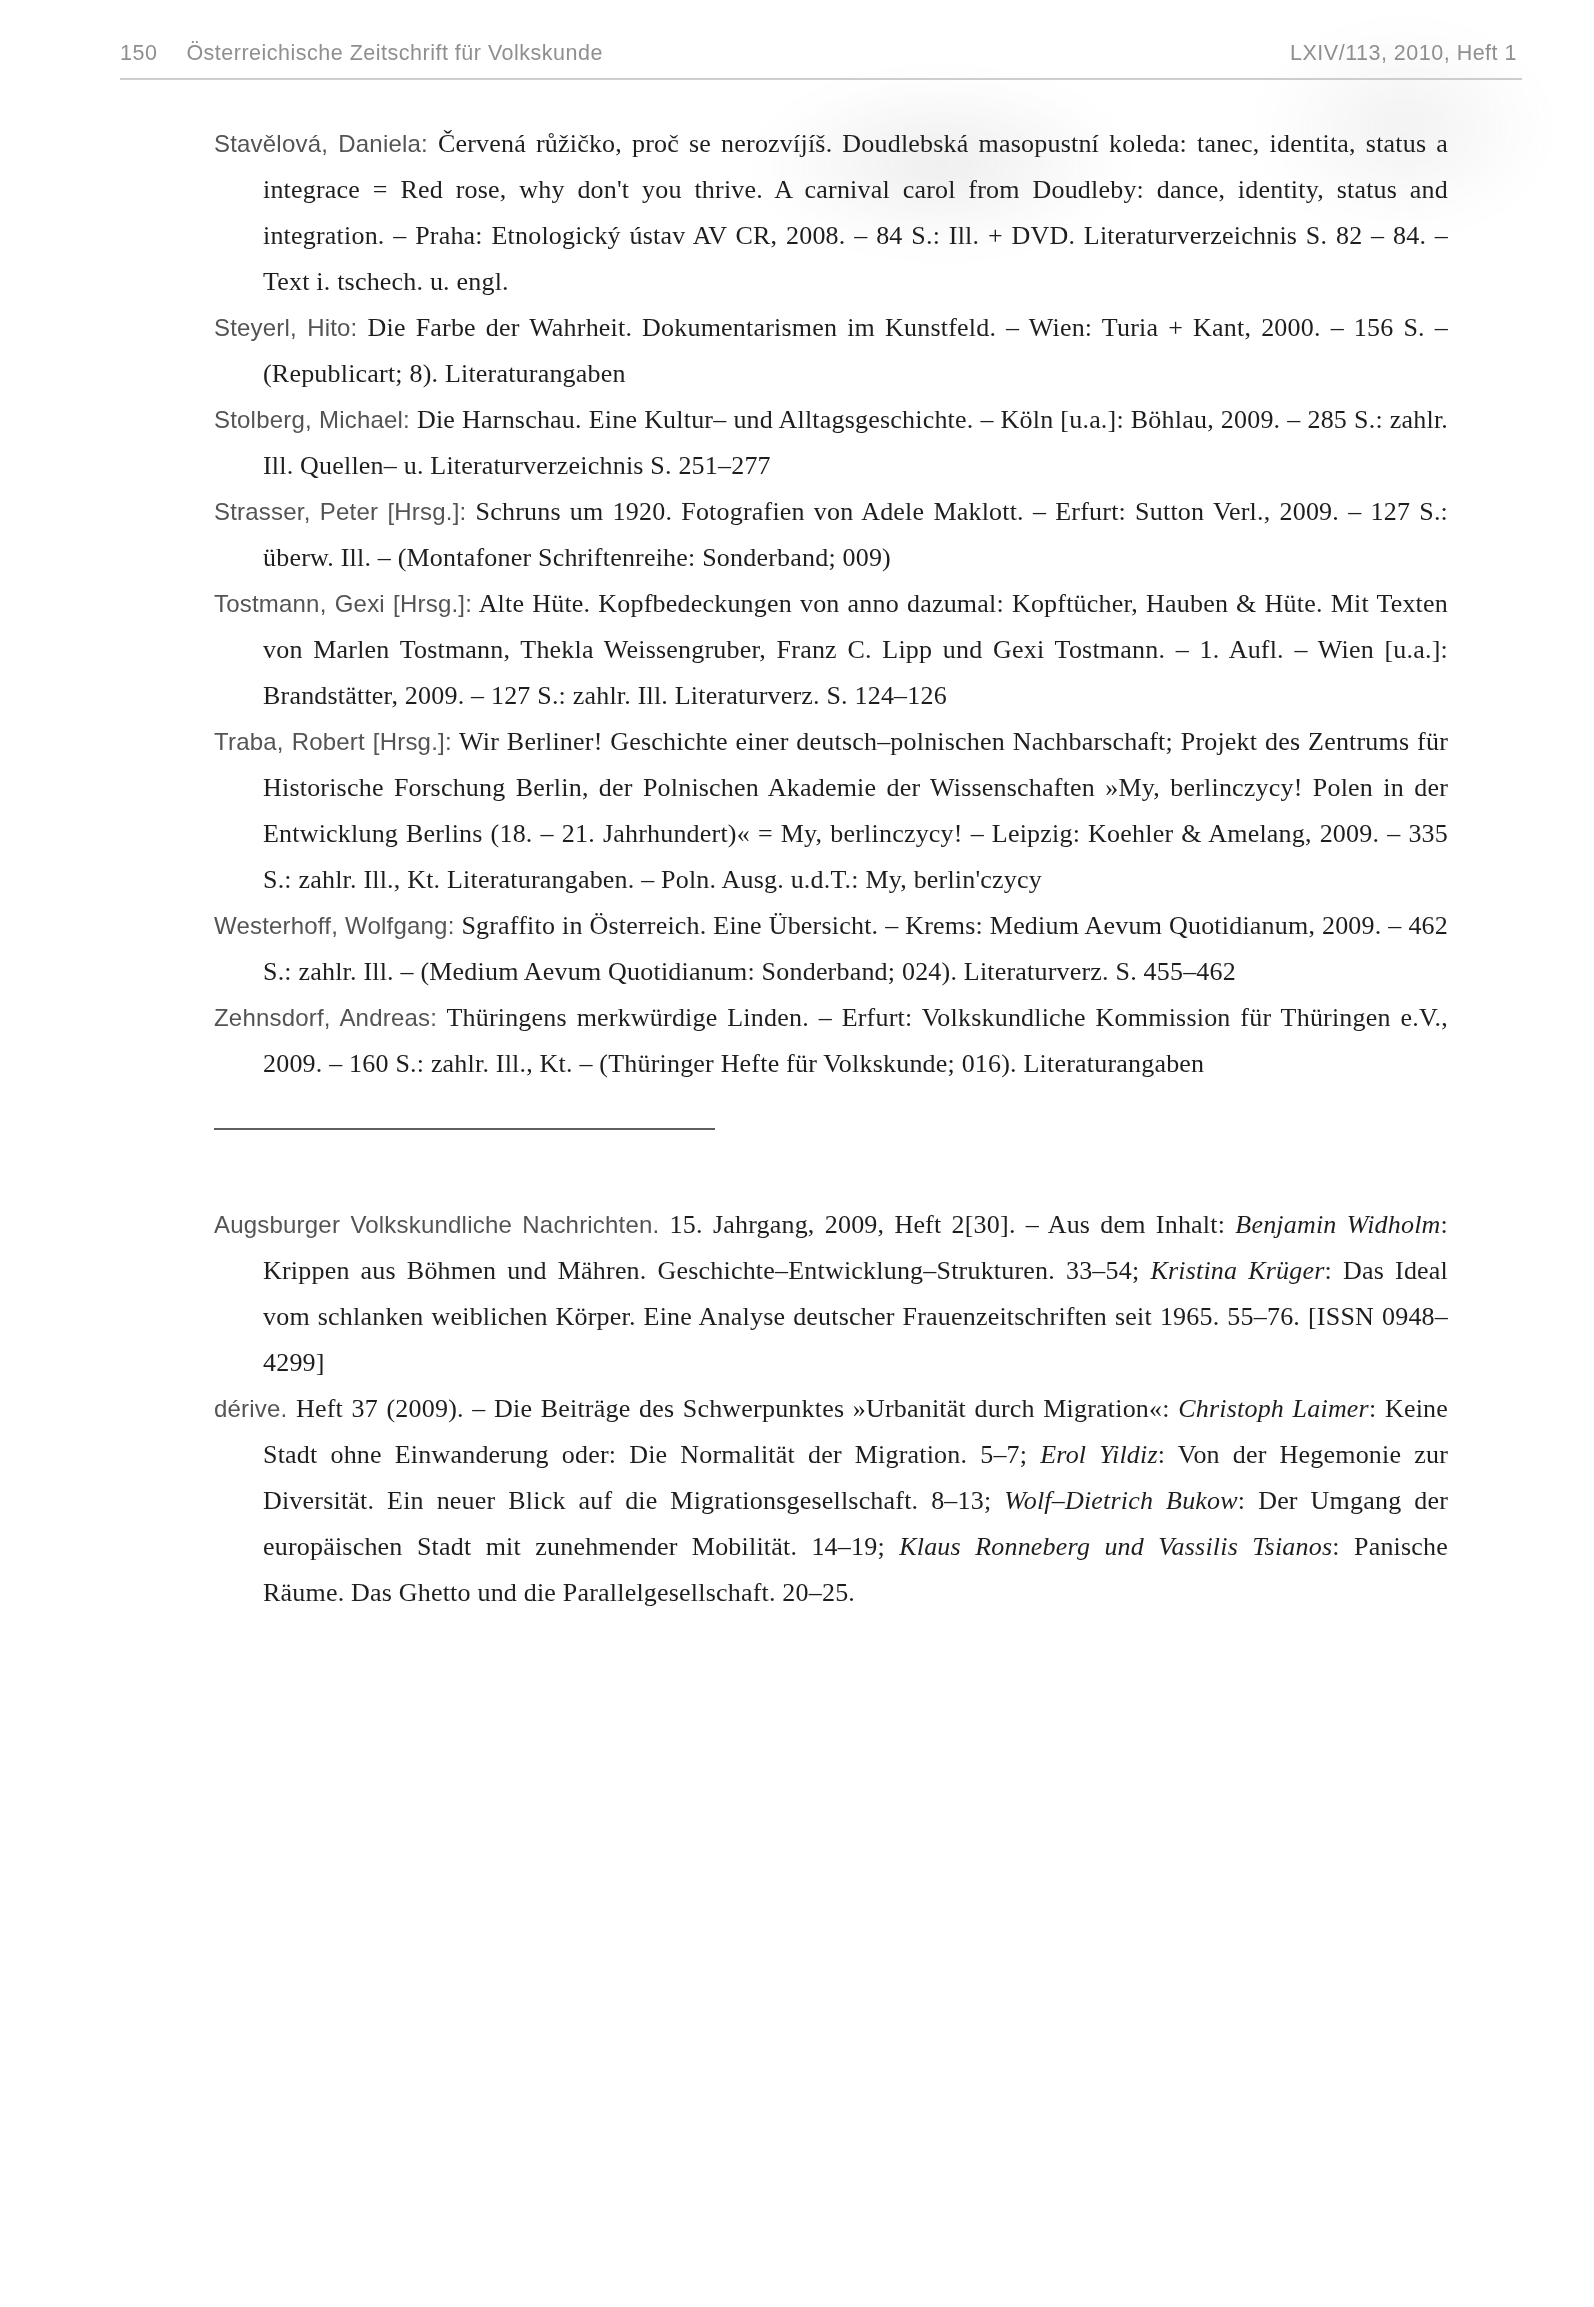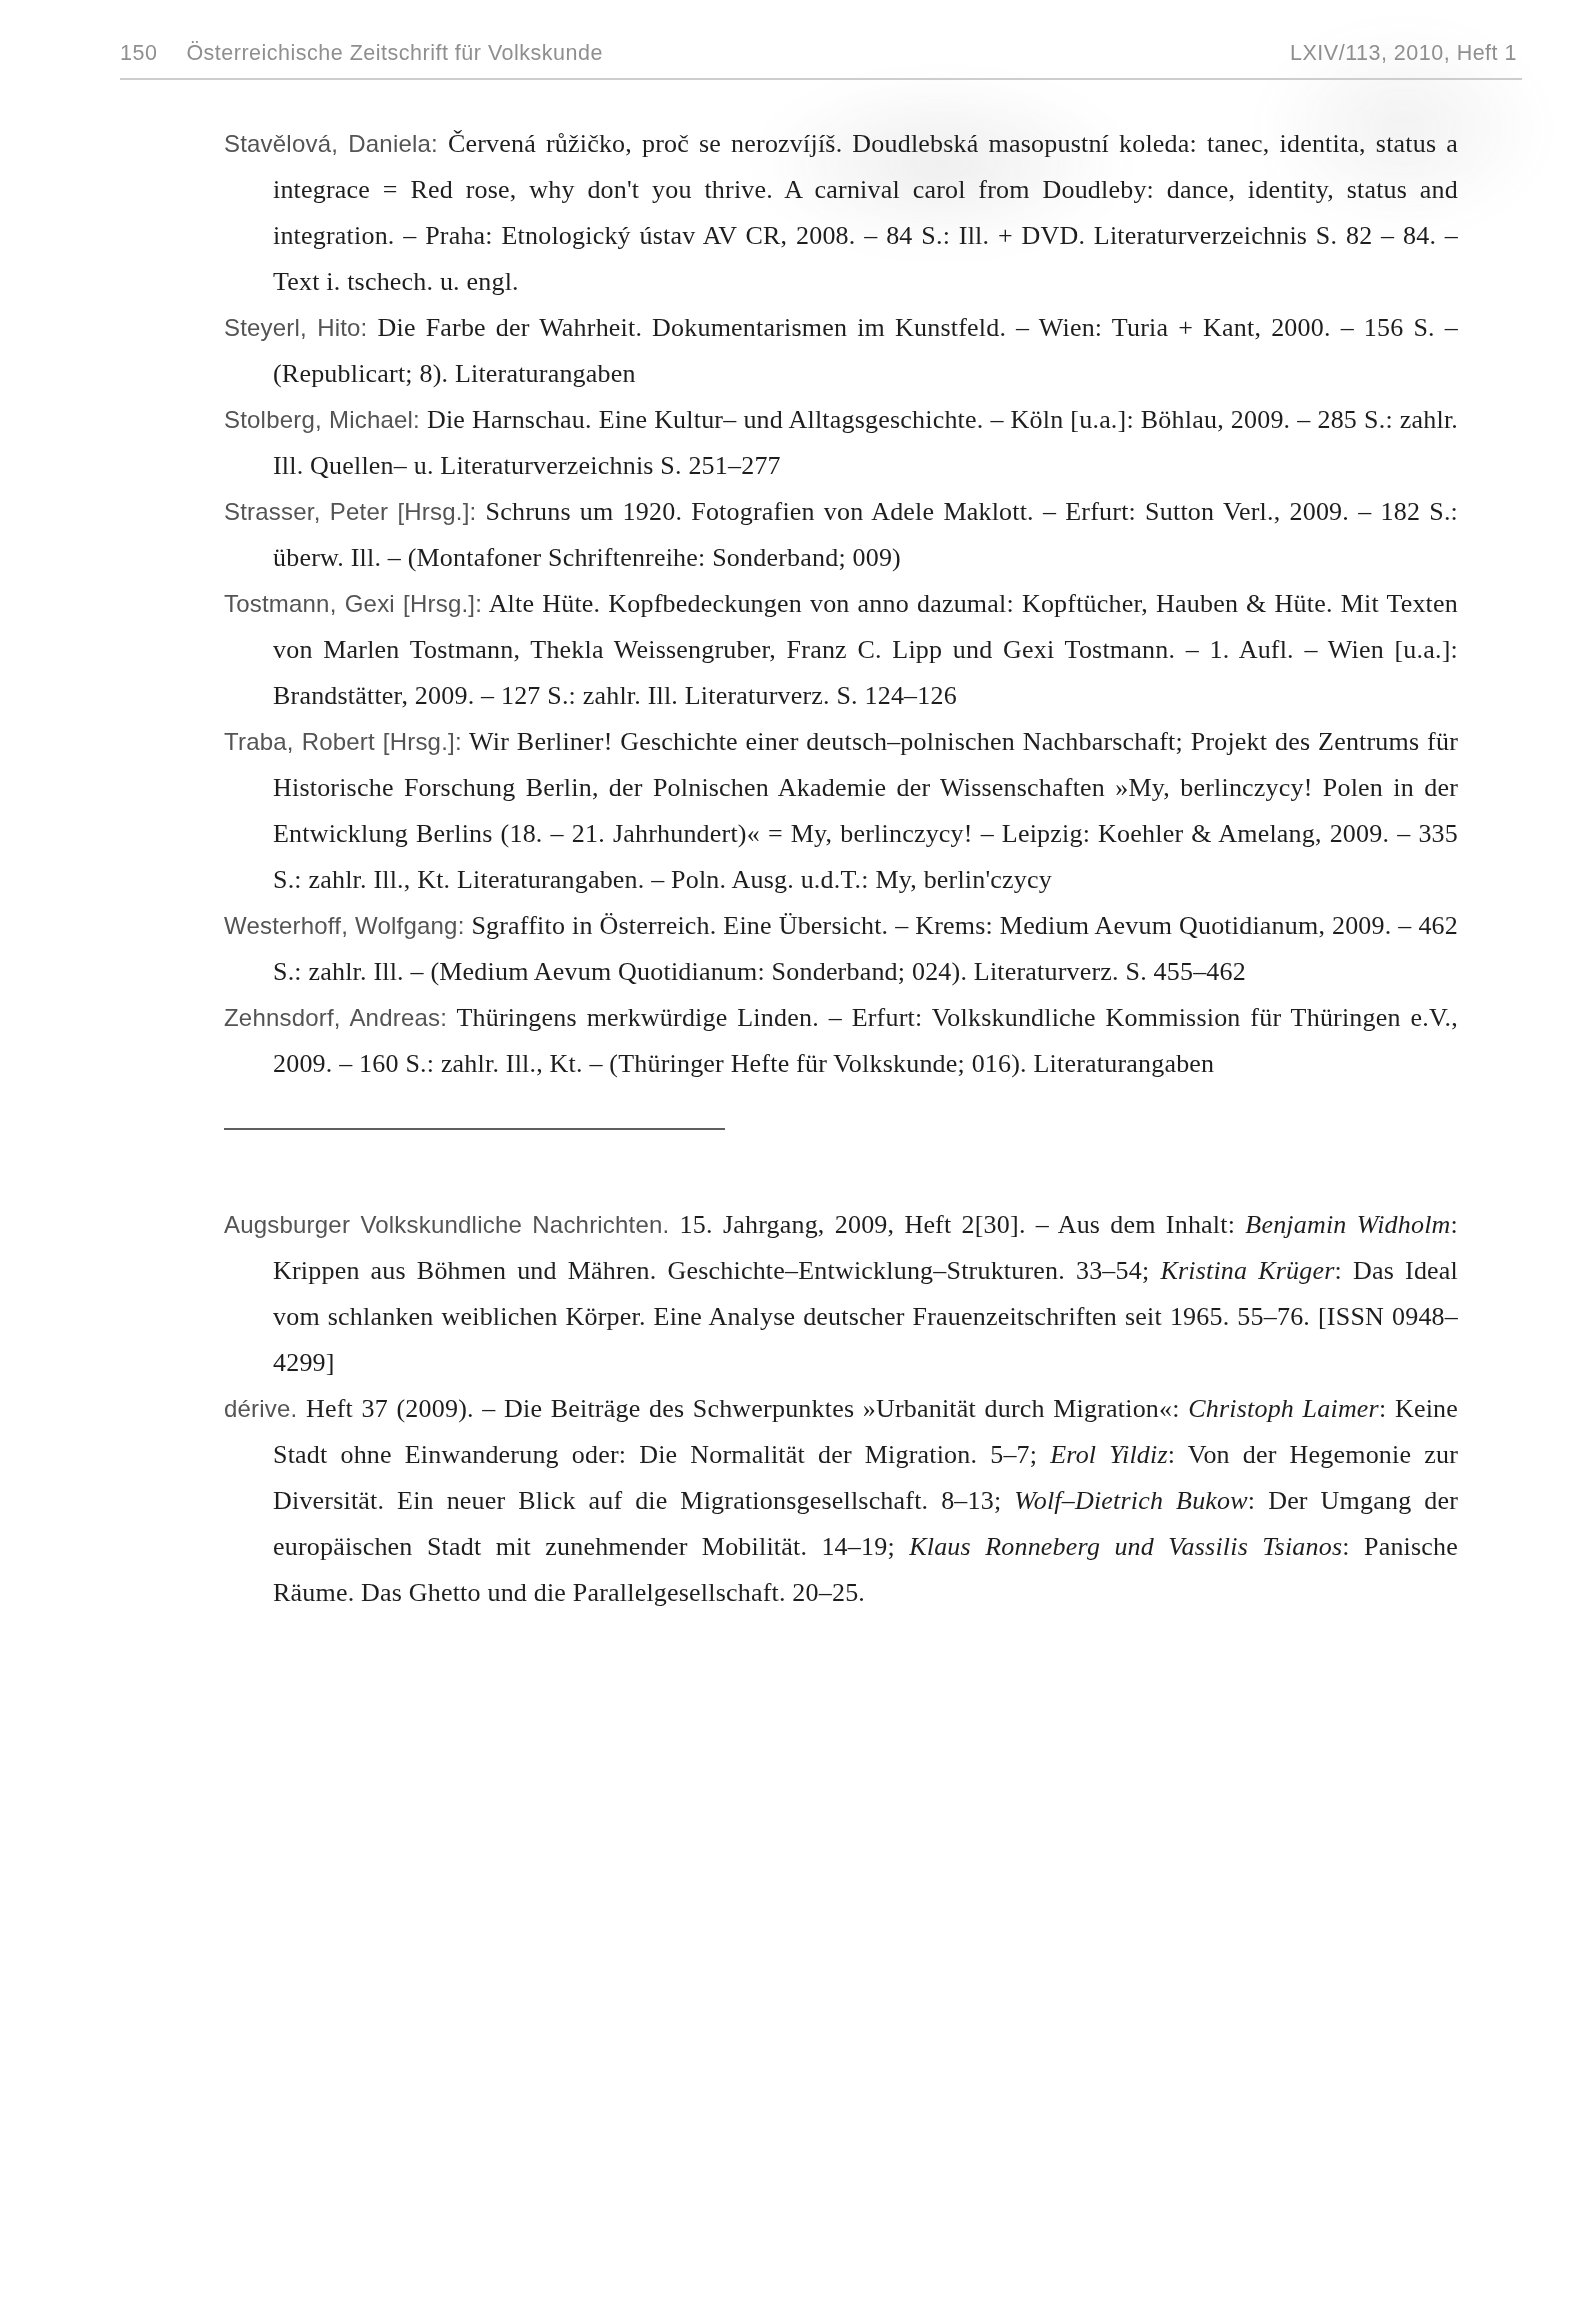--- a/index.html
+++ b/index.html
@@ -39,21 +39,21 @@
   .header-rule {
     position: absolute;
     top: 78px; left: 120px; right: 73px;
     height: 2.4px;
     background: #cdcdcd;
   }
 
   .content {
     position: absolute;
     top: 121px;
-    left: 224px;
+    left: 214px;
     width: 1234px;
   }
   .entry {
     font-size: 26px;
     line-height: 46px;
     text-align: justify;
     padding-left: 49px;
     text-indent: -49px;
     color: #1e1e1e;
     letter-spacing: 0.2px;
@@ -98,21 +98,21 @@
     <span class="issue-info">LXIV/113, 2010, Heft 1</span>
   </header>
   <div class="header-rule"></div>
 
   <main class="content">
 
     <section class="bibliography">
       <p class="entry"><span class="author">Stavělová, Daniela:</span> <span class="entry-text">Červená růžičko, proč se nerozvíjíš. Doudlebská masopustní koleda: tanec, identita, status a integrace = Red rose, why don't you thrive. A carnival carol from Doudleby: dance, identity, status and integration. – Praha: Etnologický ústav AV CR, 2008. – 84 S.: Ill. + DVD. Literaturverzeichnis S. 82 – 84. – Text i. tschech. u. engl.</span></p>
       <p class="entry"><span class="author">Steyerl, Hito:</span> <span class="entry-text">Die Farbe der Wahrheit. Dokumentarismen im Kunstfeld. – Wien: Turia + Kant, 2000. – 156 S. – (Republicart; 8). Literaturangaben</span></p>
       <p class="entry"><span class="author">Stolberg, Michael:</span> <span class="entry-text">Die Harnschau. Eine Kultur– und Alltagsgeschichte. – Köln [u.a.]: Böhlau, 2009. – 285 S.: zahlr. Ill. Quellen– u. Literaturverzeichnis S. 251–277</span></p>
-      <p class="entry"><span class="author">Strasser, Peter [Hrsg.]:</span> <span class="entry-text">Schruns um 1920. Fotografien von Adele Maklott. – Erfurt: Sutton Verl., 2009. – 182 S.: überw. Ill. – (Montafoner Schriftenreihe: Sonderband; 009)</span></p>
+      <p class="entry"><span class="author">Strasser, Peter [Hrsg.]:</span> <span class="entry-text">Schruns um 1920. Fotografien von Adele Maklott. – Erfurt: Sutton Verl., 2009. – 127 S.: überw. Ill. – (Montafoner Schriftenreihe: Sonderband; 009)</span></p>
       <p class="entry"><span class="author">Tostmann, Gexi [Hrsg.]:</span> <span class="entry-text">Alte Hüte. Kopfbedeckungen von anno dazumal: Kopftücher, Hauben &amp; Hüte. Mit Texten von Marlen Tostmann, Thekla Weissengruber, Franz C. Lipp und Gexi Tostmann. – 1. Aufl. – Wien [u.a.]: Brandstätter, 2009. – 127 S.: zahlr. Ill. Literaturverz. S. 124–126</span></p>
       <p class="entry"><span class="author">Traba, Robert [Hrsg.]:</span> <span class="entry-text">Wir Berliner! Geschichte einer deutsch–polnischen Nachbarschaft; Projekt des Zentrums für Historische Forschung Berlin, der Polnischen Akademie der Wissenschaften »My, berlinczycy! Polen in der Entwicklung Berlins (18. – 21. Jahrhundert)« = My, berlinczycy! – Leipzig: Koehler &amp; Amelang, 2009. – 335 S.: zahlr. Ill., Kt. Literaturangaben. – Poln. Ausg. u.d.T.: My, berlin'czycy</span></p>
       <p class="entry"><span class="author">Westerhoff, Wolfgang:</span> <span class="entry-text">Sgraffito in Österreich. Eine Übersicht. – Krems: Medium Aevum Quotidianum, 2009. – 462 S.: zahlr. Ill. – (Medium Aevum Quotidianum: Sonderband; 024). Literaturverz. S. 455–462</span></p>
       <p class="entry"><span class="author">Zehnsdorf, Andreas:</span> <span class="entry-text">Thüringens merkwürdige Linden. – Erfurt: Volkskundliche Kommission für Thüringen e.V., 2009. – 160 S.: zahlr. Ill., Kt. – (Thüringer Hefte für Volkskunde; 016). Literaturangaben</span></p>
     </section>
 
     <div class="heading-rule"></div>
 
     <section class="reviews">
       <p class="entry"><span class="lead">Augsburger Volkskundliche Nachrichten.</span><span class="entry-text"><span> 15. Jahrgang, 2009, Heft 2[30]. – Aus dem Inhalt: </span><i>Benjamin Widholm</i><span>: Krippen aus Böhmen und Mähren. Geschichte–Entwicklung–Strukturen. 33–54; </span><i>Kristina Krüger</i><span>: Das Ideal vom schlanken weiblichen Körper. Eine Analyse deutscher Frauenzeitschriften seit 1965. 55–76. [ISSN 0948–4299]</span></span></p>

